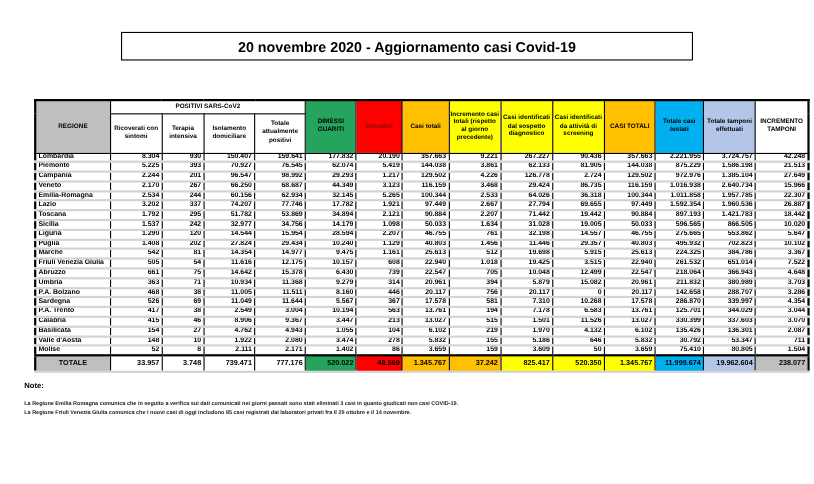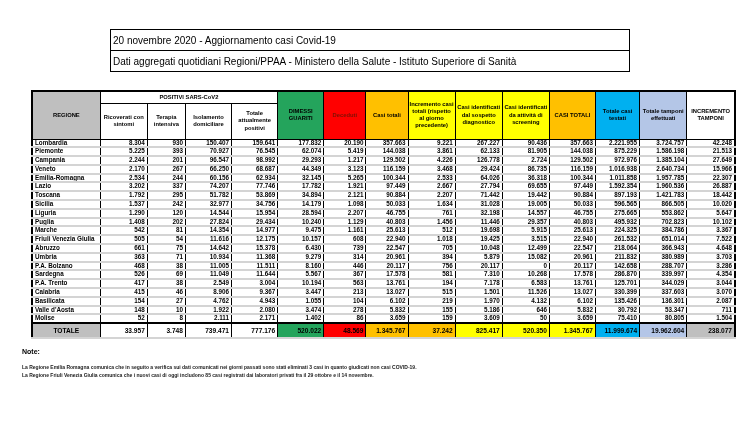--- a/index.html
+++ b/index.html
@@ -6,21 +6,21 @@
   html,body { margin:0; padding:0; }
   body {
     width:740px; height:440px; background:#ffffff; position:relative;
     font-family:"Liberation Sans", sans-serif; color:#000;
   }
   .title-box {
     position:absolute; top:29px; left:110px; width:520px;
     border:1px solid #000;
   }
   .title-line {
-    font-size:10px; font-weight:normal; padding:4.5px 2px;
+    text-align:center; font-size:13px; font-weight:bold; padding:4.5px 2px;
   }
   .title-line + .title-line { border-top:1px solid #000; }
 
   table.covid-table {
     position:absolute; top:90px; left:31px; width:705px;
     border-collapse:collapse; table-layout:fixed;
     border:2px solid #000;
   }
   .covid-table th, .covid-table td {
     border:1px solid #000; overflow:hidden;
@@ -57,21 +57,20 @@
 
   .notes { position:absolute; left:22px; top:348px; width:700px; }
   .notes-heading { font-size:7px; font-weight:bold; margin:0 0 8px 0; }
   .note-line { font-size:5px; font-weight:bold; color:#1a1a1a; line-height:1.6; margin:0; }
 </style>
 </head>
 <body>
 
 <div class="title-box">
   <div class="title-line">20 novembre 2020 - Aggiornamento casi Covid-19</div>
-  <div class="title-line">Dati aggregati quotidiani Regioni/PPAA - Ministero della Salute - Istituto Superiore di Sanità</div>
 </div>
 
 <table class="covid-table">
   <colgroup>
     <col style="width:68px">
       <col style="width:47px">
       <col style="width:38px">
       <col style="width:46px">
       <col style="width:46px">
     <col style="width:46px">

